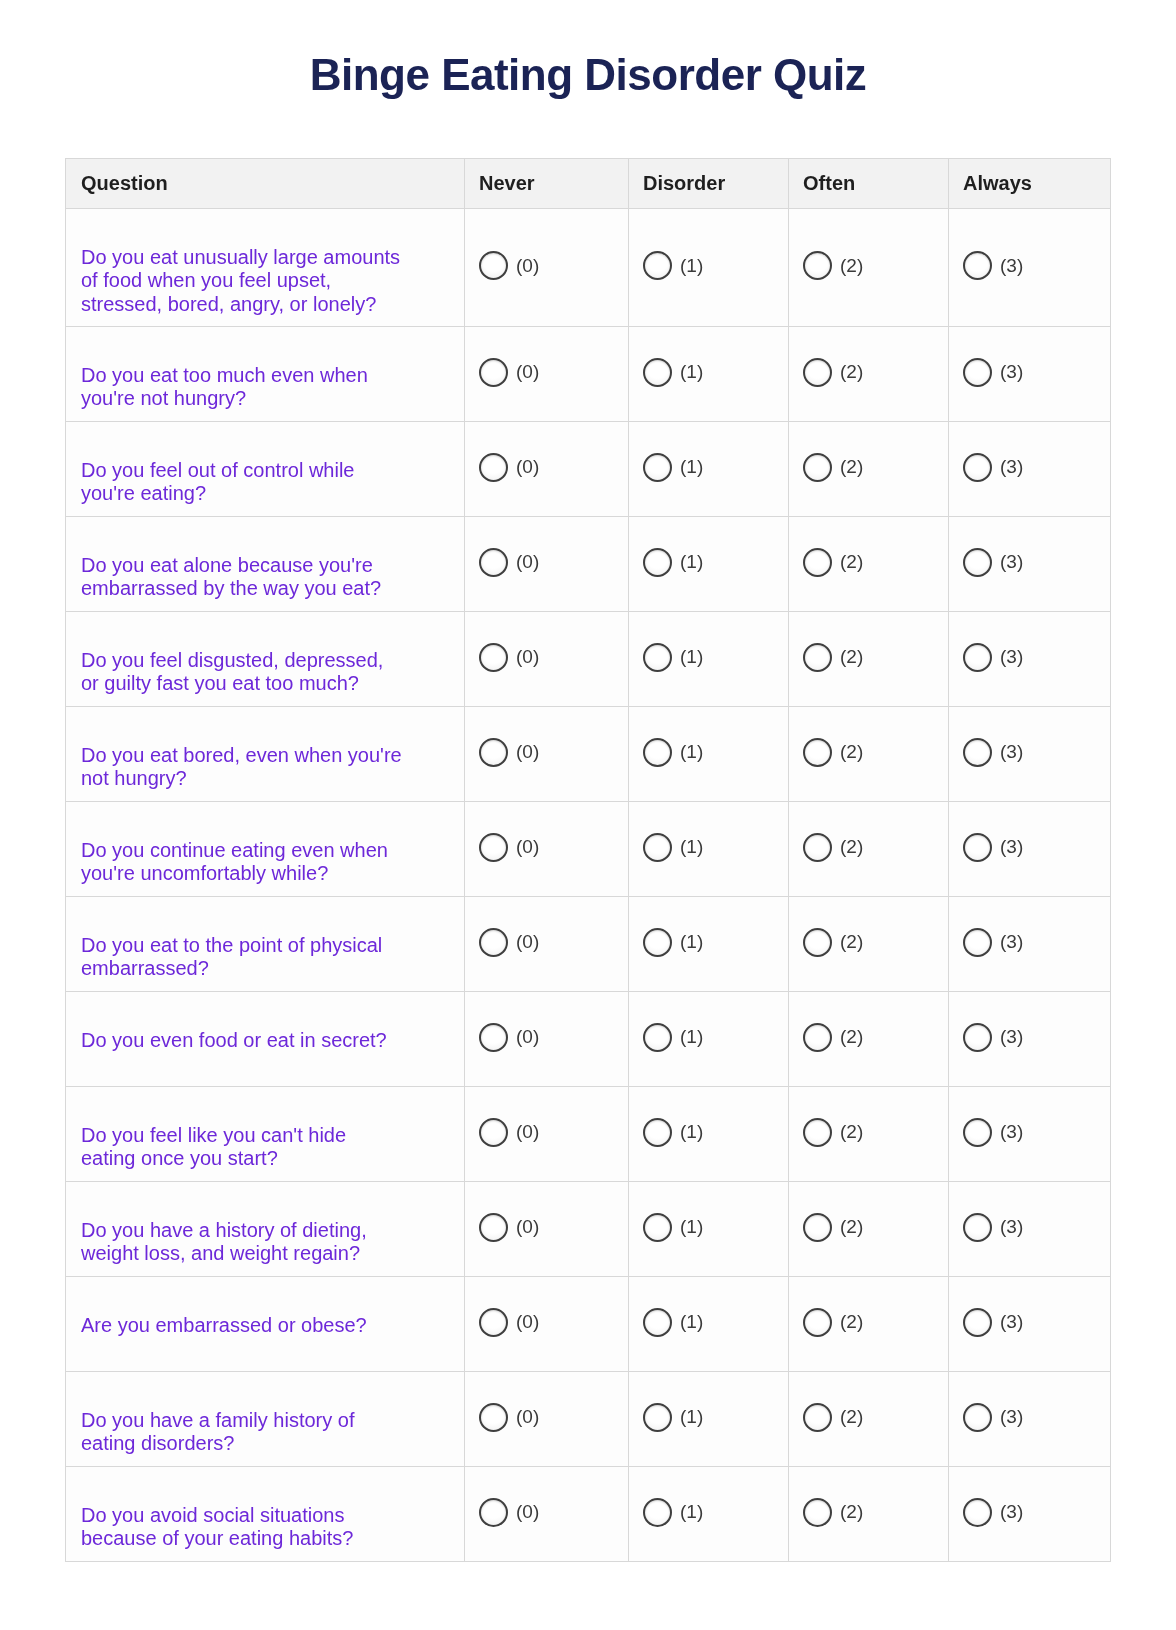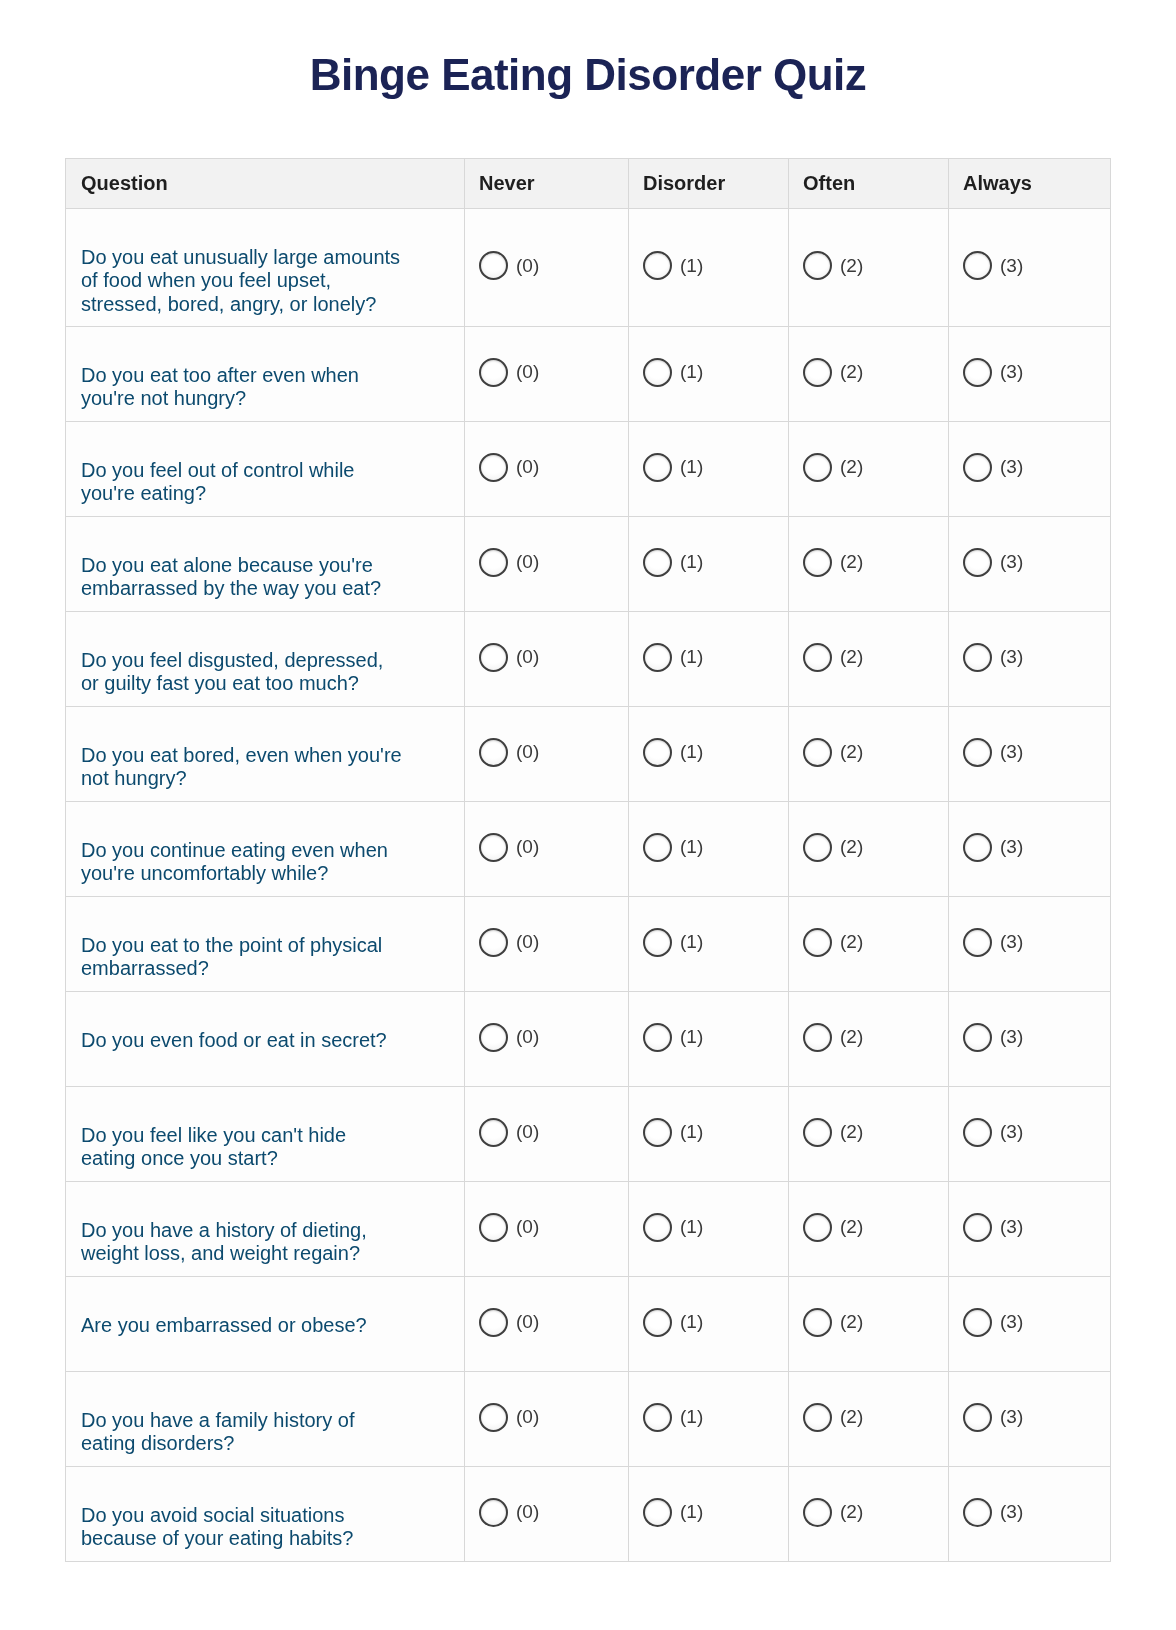--- a/index.html
+++ b/index.html
@@ -44,21 +44,21 @@
   }
   .quiz thead th.q-head { padding-left: 15px; }
 
   .quiz tbody td { height: 95px; background: #fdfdfd; }
 
   td.q-cell {
     vertical-align: top;
     padding: 13px 34px 10px 15px;
     font-size: 20px;
     line-height: 23.5px;
-    color: #0c4a6e;
+    color: #6d28d9;
     white-space: pre-line;
   }
 
   td.opt-cell { vertical-align: middle; padding-left: 14px; }
 
   .opt {
     display: inline-flex;
     align-items: center;
     gap: 8px;
     cursor: pointer;
@@ -132,21 +132,21 @@
     <td class="opt-cell">
       <label class="opt">
         <input type="radio" name="q1" style="">
         <span class="opt-label">(3)</span>
       </label>
     </td>
   </tr>
 
   <tr>
     <td class="q-cell">
-      <span>Do you eat too after even when
+      <span>Do you eat too much even when
 you're not hungry?</span>
     </td>
     <td class="opt-cell">
       <label class="opt">
         <input type="radio" name="q2" style="">
         <span class="opt-label">(0)</span>
       </label>
     </td>
     <td class="opt-cell">
       <label class="opt">

